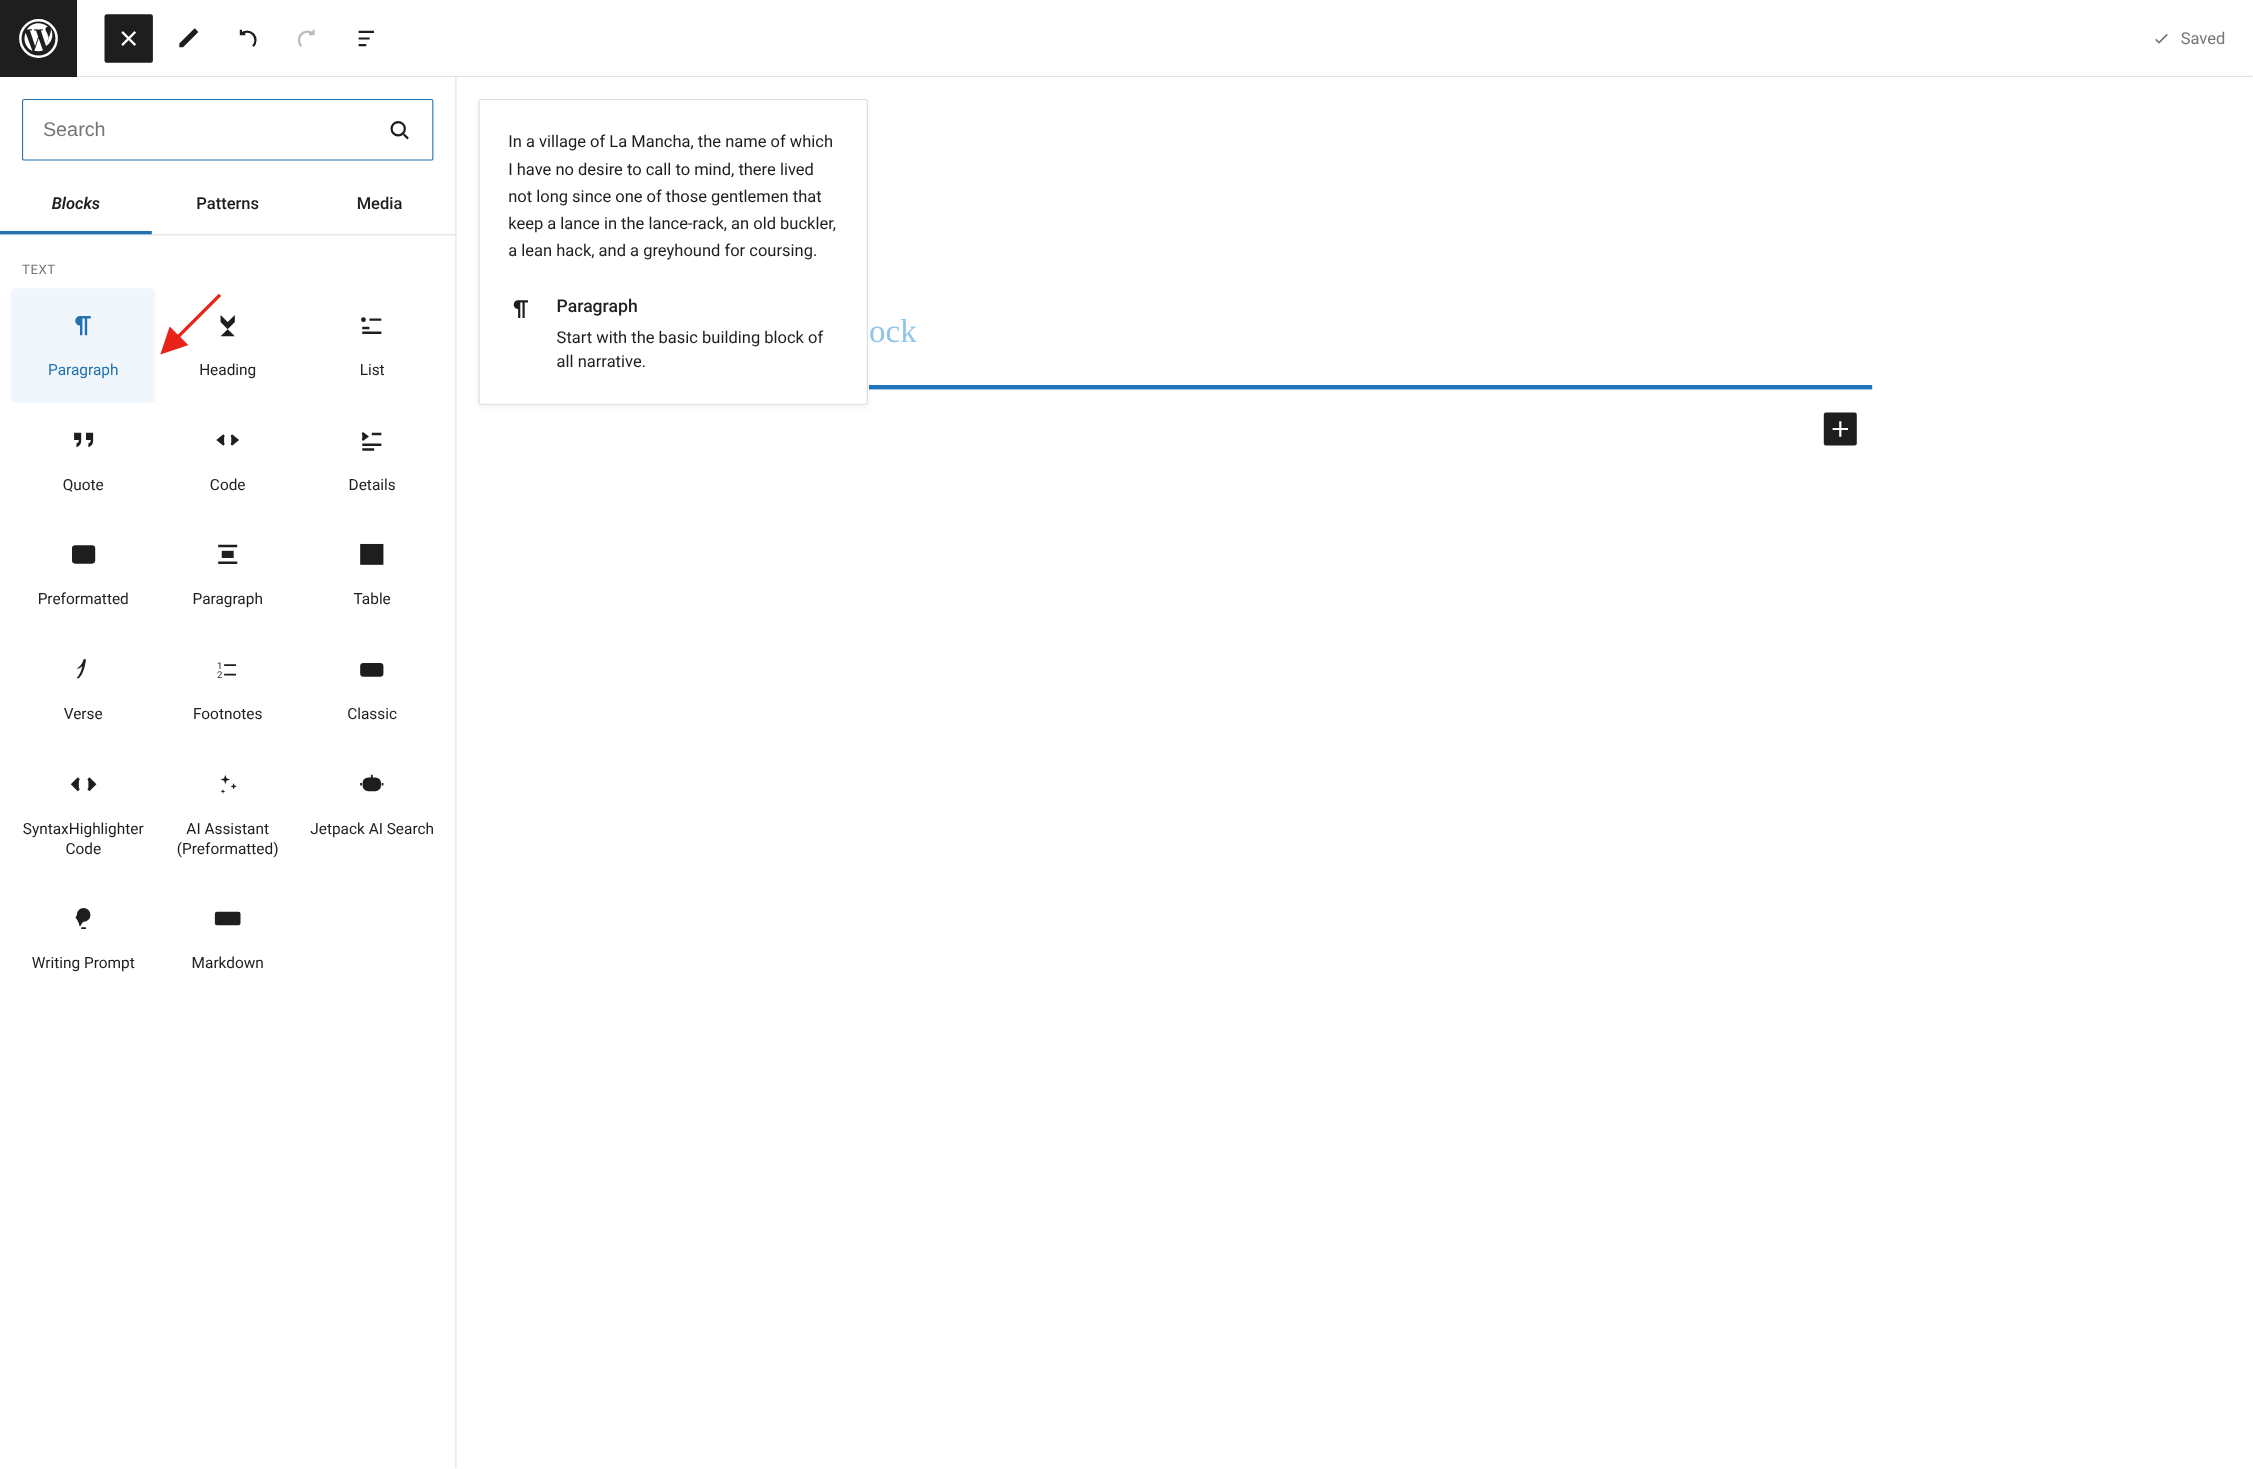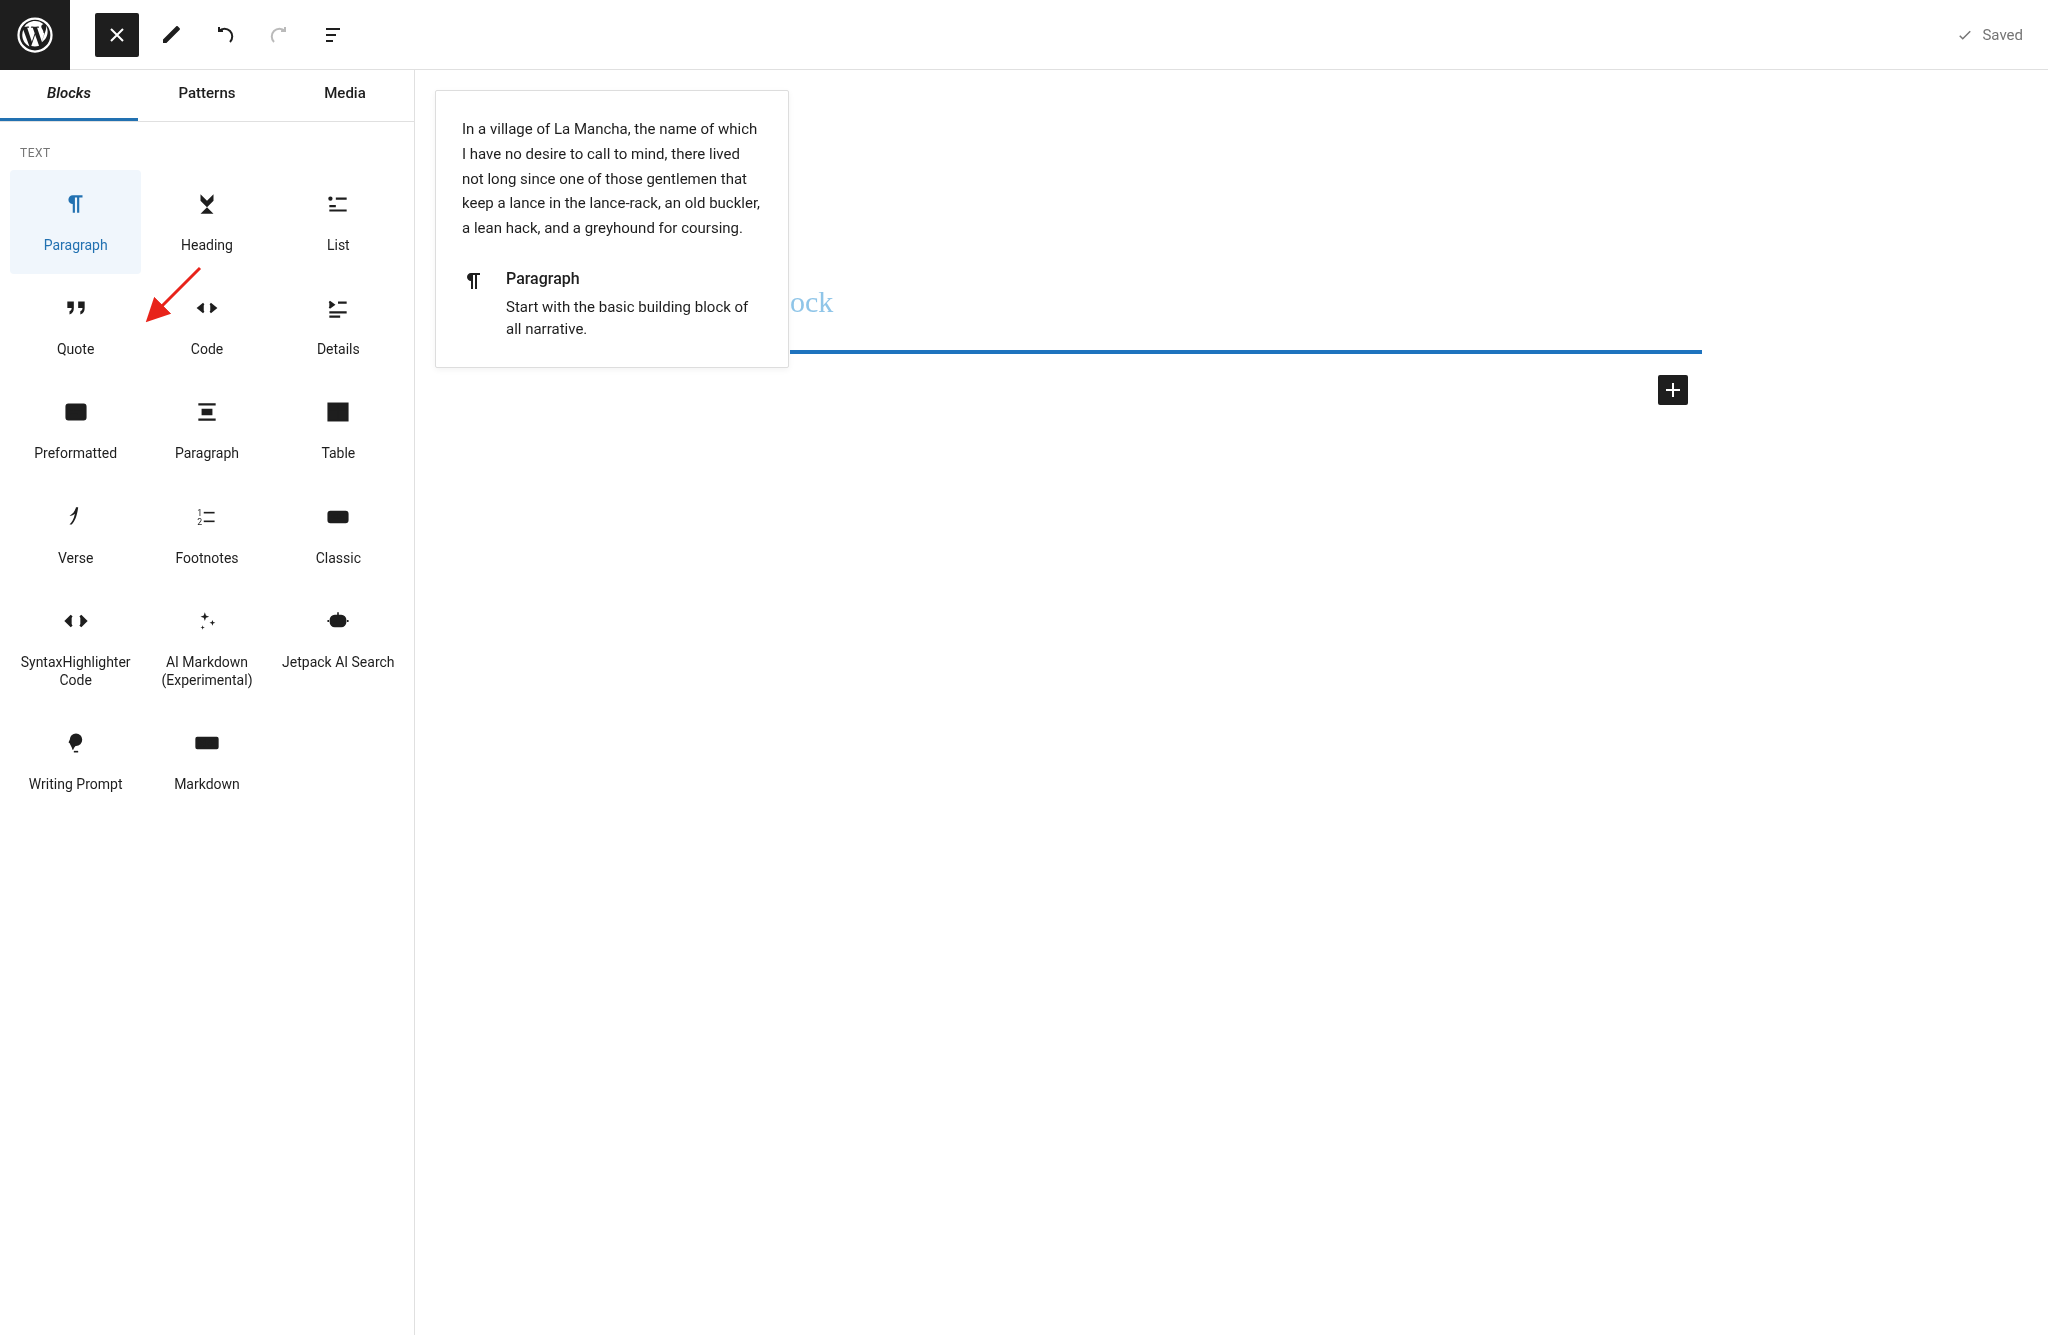--- a/index.html
+++ b/index.html
@@ -98,20 +98,29 @@
   <div class="saved">
     <svg width="18" height="18" viewBox="0 0 24 24" fill="none" stroke="#757575" stroke-width="2">
         <path d="M5 13l4 4L19 7"></path>
       </svg>
     <span>Saved</span>
   </div>
 </div>
 
 <div class="main">
   <div class="inserter">
+    <div class="search-wrap">
+      <div class="search">
+        <input type="text" placeholder="Search" style="">
+        <svg viewBox="0 0 24 24" fill="none" stroke="#1e1e1e" stroke-width="2">
+            <circle cx="11" cy="11" r="6"></circle>
+            <path d="M20 20l-4-4"></path>
+          </svg>
+      </div>
+    </div>
     <div class="tabs">
       <div class="tab active">Blocks</div>
       <div class="tab">Patterns</div>
       <div class="tab">Media</div>
     </div>
     <div class="category-label">TEXT</div>
     <div class="blocks-grid">
 
       <div class="block-item selected">
         <span class="icon">
@@ -232,21 +241,21 @@
             </svg>
           </span>
         <span class="label">SyntaxHighlighter Code</span>
       </div>
       <div class="block-item">
         <span class="icon">
             <svg viewBox="0 0 24 24">
               <path d="M10 4l1 3 3 1-3 1-1 3-1-3-3-1 3-1 1-3zm7 7l.7 2 2 .7-2 .7-.7 2-.7-2-2-.7 2-.7.7-2zm-9 5l.5 1.5 1.5.5-1.5.5-.5 1.5-.5-1.5-1.5-.5 1.5-.5.5-1.5z"></path>
             </svg>
           </span>
-        <span class="label">AI Markdown (Experimental)</span>
+        <span class="label">AI Assistant (Preformatted)</span>
       </div>
       <div class="block-item">
         <span class="icon">
             <svg viewBox="0 0 24 24" fill="none" stroke="#1e1e1e" stroke-width="1.5">
               <rect x="5" y="7" width="14" height="10" rx="4"></rect>
               <path d="M12 4v3"></path>
               <circle cx="9" cy="12" r="1" fill="#1e1e1e"></circle>
               <circle cx="15" cy="12" r="1" fill="#1e1e1e"></circle>
               <path d="M3 11v2M21 11v2"></path>
             </svg>

